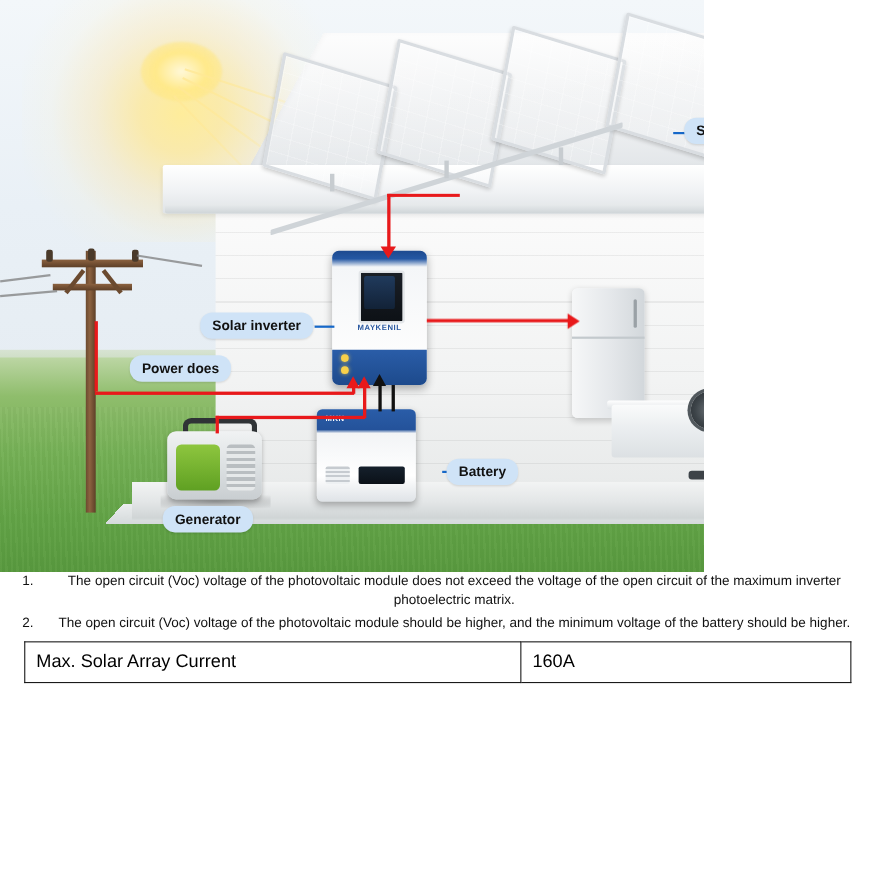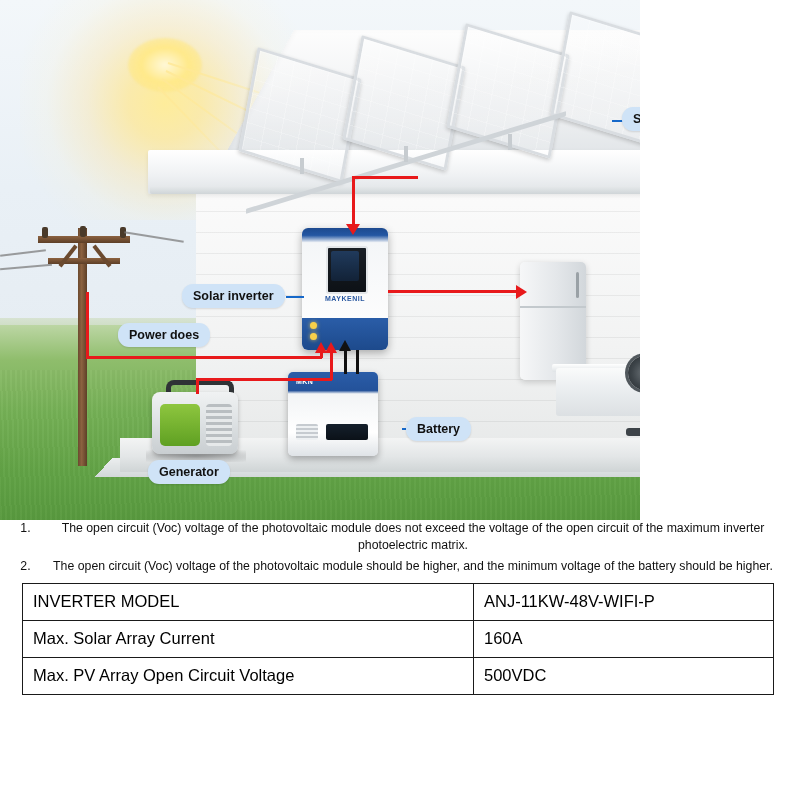--- a/index.html
+++ b/index.html
@@ -535,26 +535,18 @@
 <div class="text-area">
 
   <ol class="notes">
     <li>The open circuit (Voc) voltage of the photovoltaic module does not exceed the voltage of the open circuit of the maximum inverter photoelectric matrix.</li>
     <li>The open circuit (Voc) voltage of the photovoltaic module should be higher, and the minimum voltage of the battery should be higher.</li>
   </ol>
 
   <table class="spec">
     <tbody>
       <tr>
-        <td class="k">INVERTER MODEL</td>
-        <td class="v">ANJ-11KW-48V-WIFI-P</td>
-      </tr>
-      <tr>
         <td class="k">Max. Solar Array Current</td>
         <td class="v">160A</td>
-      </tr>
-      <tr>
-        <td class="k">Max. PV Array Open Circuit Voltage</td>
-        <td class="v">500VDC</td>
       </tr>
     </tbody>
   </table>
 </div>
 
 </body></html>

